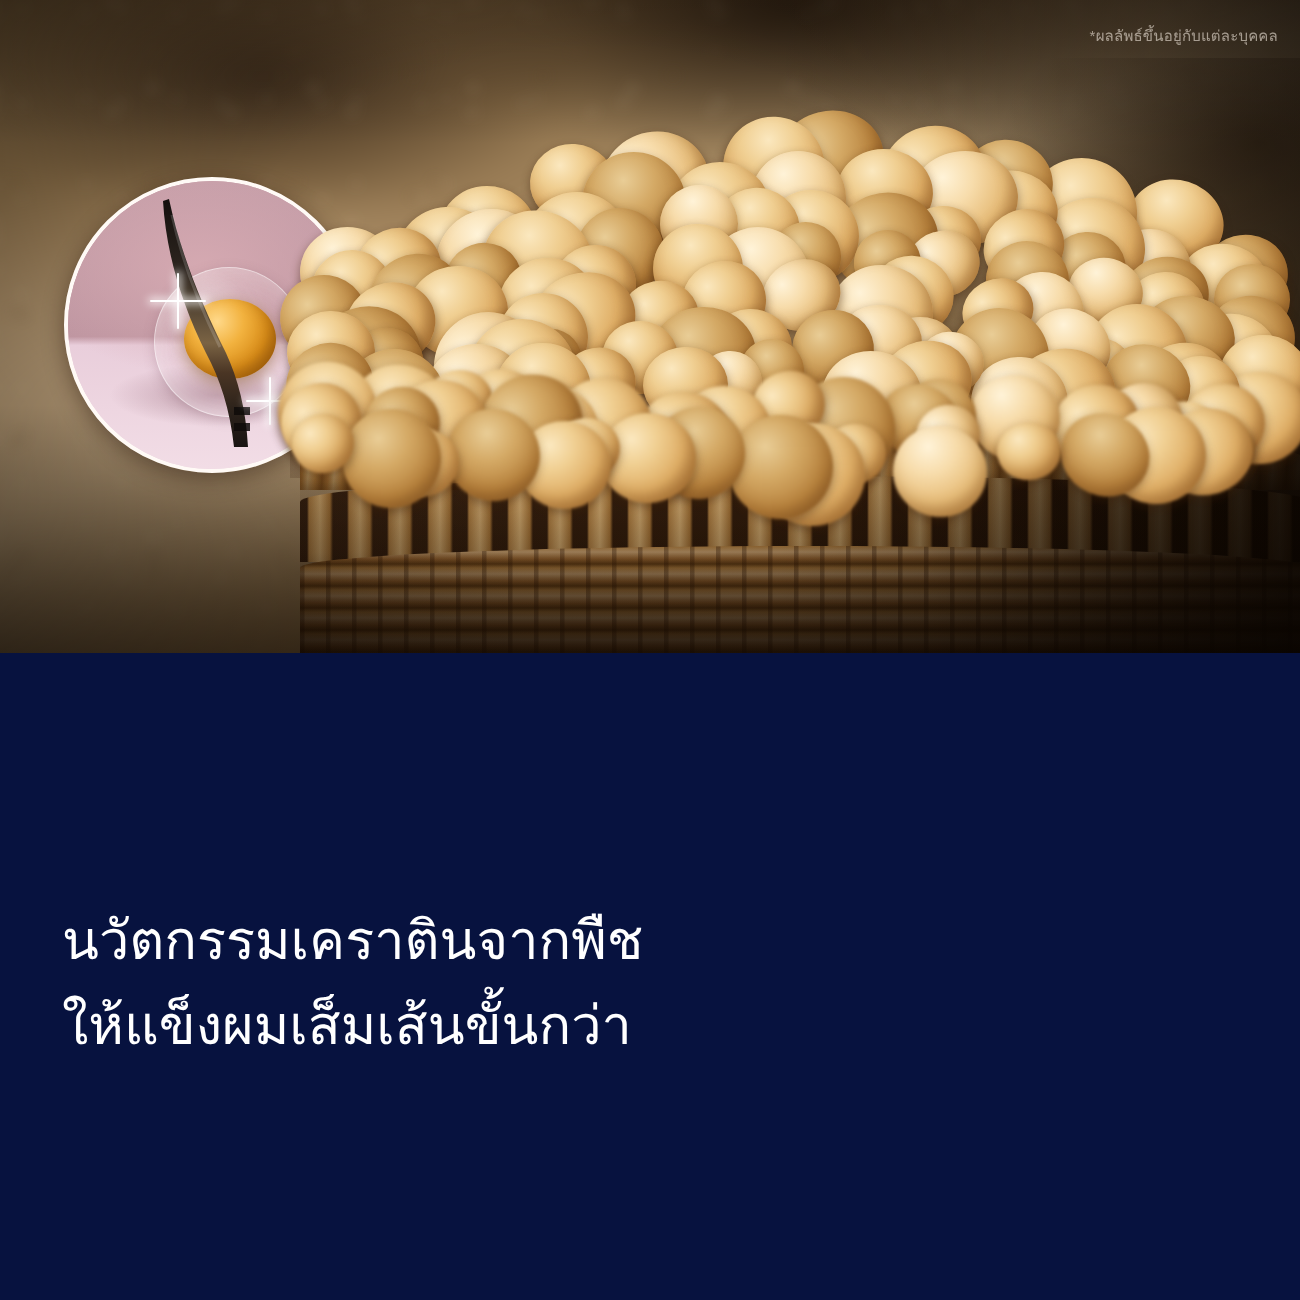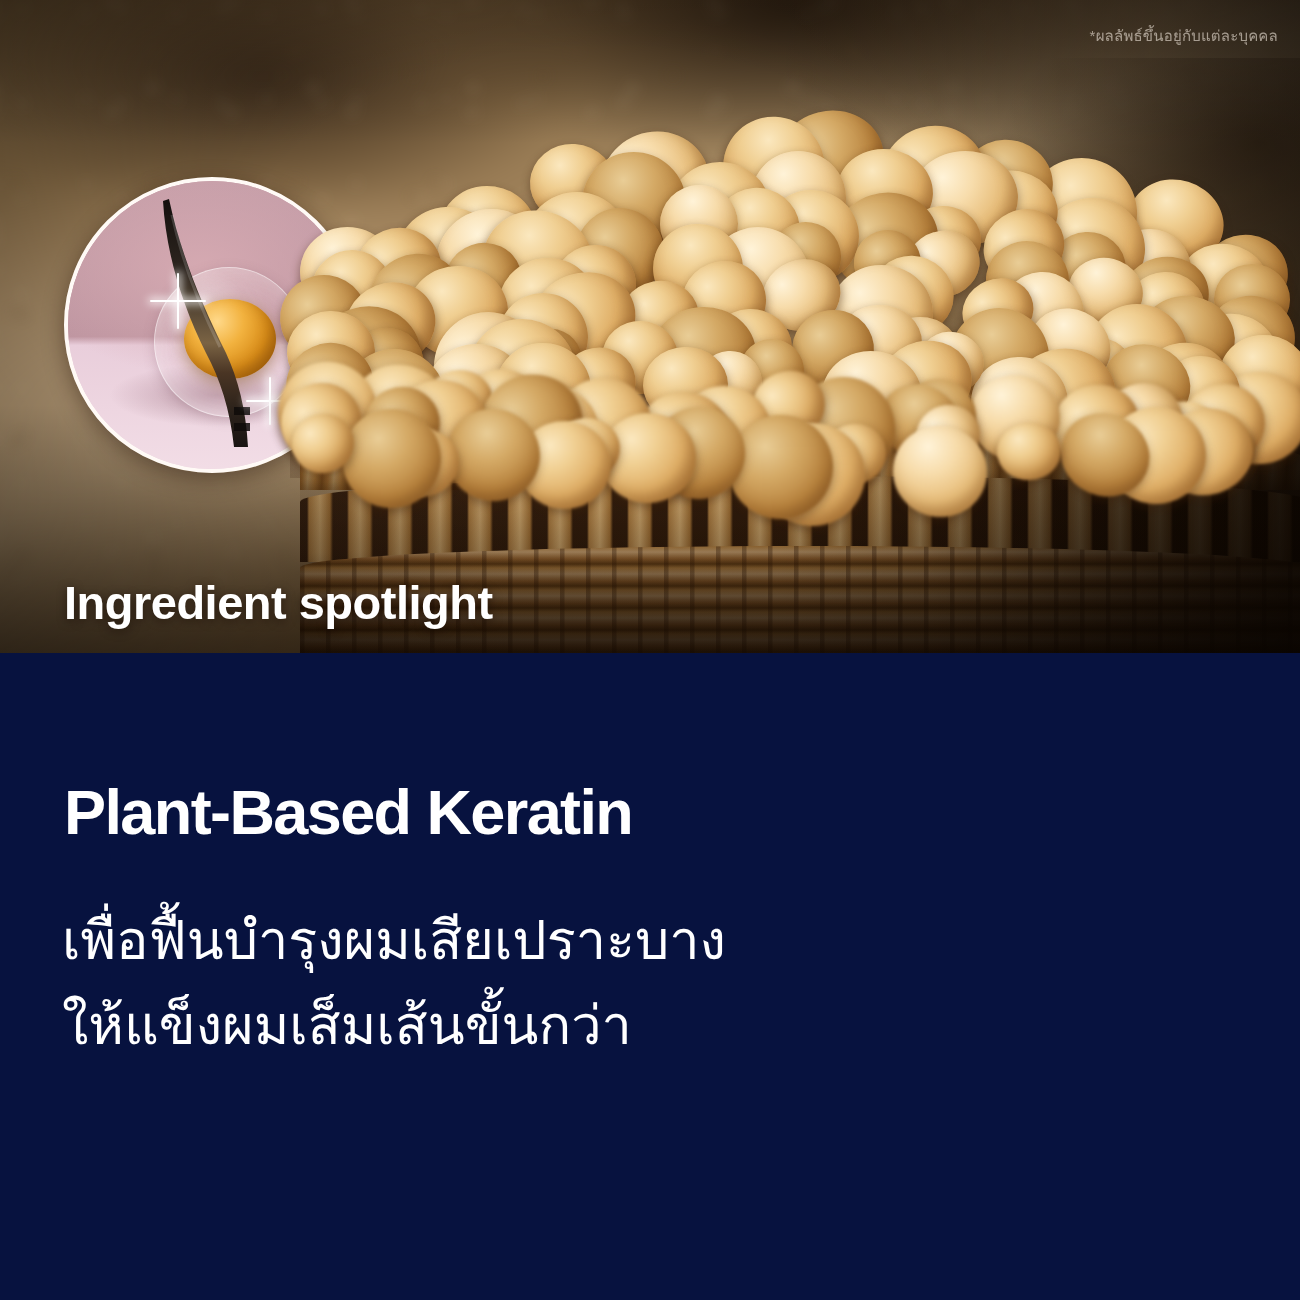--- a/index.html
+++ b/index.html
@@ -476,24 +476,22 @@
       <path d="M166 226 L182 226 L182 234 L166 234 Z" fill="#0e0b09" opacity=".85"></path>
       <path d="M166 242 L182 242 L182 250 L166 250 Z" fill="#0e0b09" opacity=".85"></path>
       <path d="M104 34 C114 80, 132 126, 152 166" stroke="rgba(255,255,255,.16)" stroke-width="3" fill="none"></path>
     </svg>
 
     <span class="sparkle s1"></span>
     <span class="sparkle s2"></span>
   </div>
 
   <div class="disclaimer">*ผลลัพธ์ขึ้นอยู่กับแต่ละบุคคล</div>
-  <div class="eyebrow">Ingredient spotlight</div>
 
   <div class="panel"></div>
 
-  <div class="headline">Plant-Based Keratin</div>
 
   <div class="body-copy" id="bodyCopy">
-      <span class="line">เพื่อฟื้นบำรุงผมเสียเปราะบาง</span>
+      <span class="line">นวัตกรรมเคราตินจากพืช</span>
       <span class="line">ให้แข็งผมเส็มเส้นขั้นกว่า</span>
     </div>
 
 </div>
 
 </body></html>

